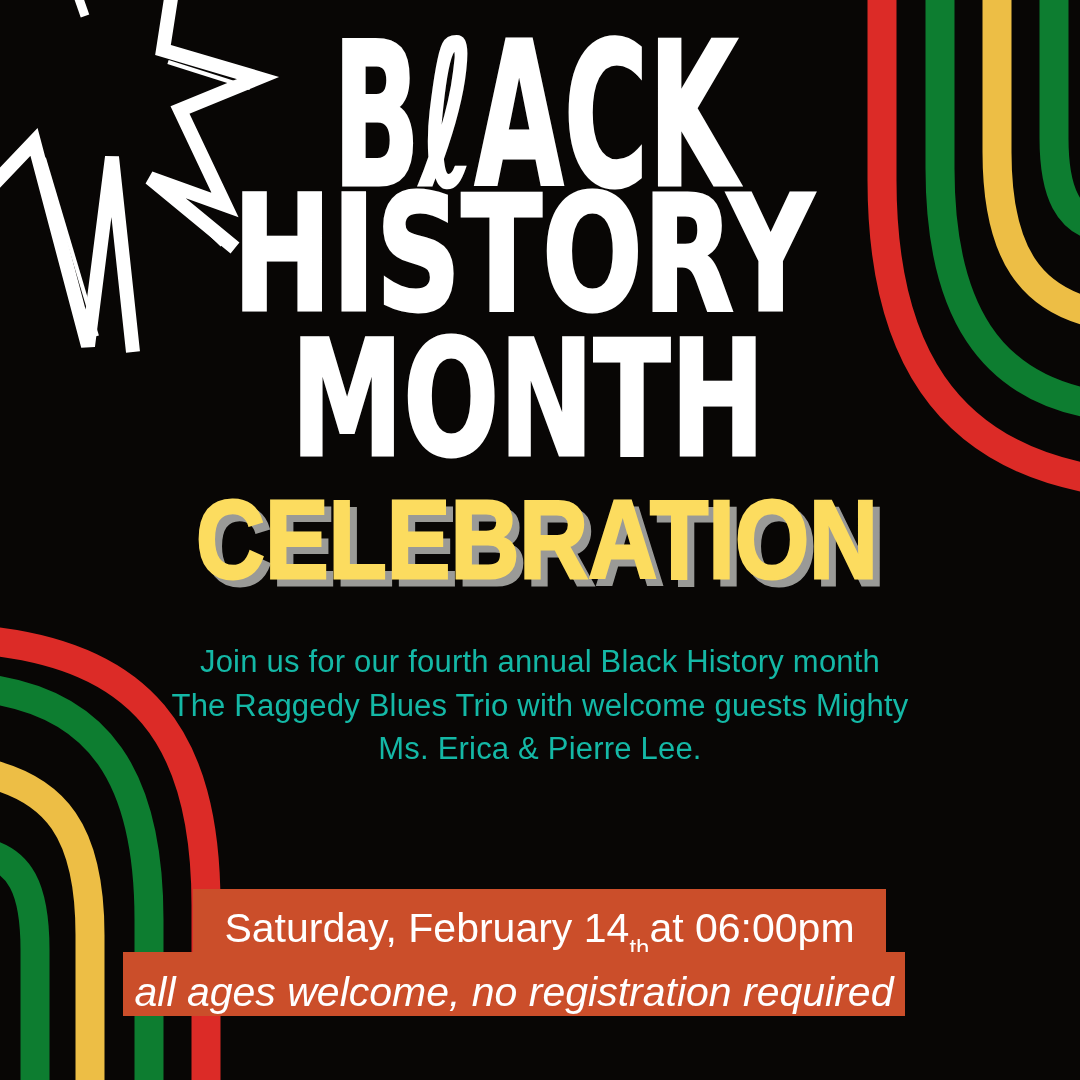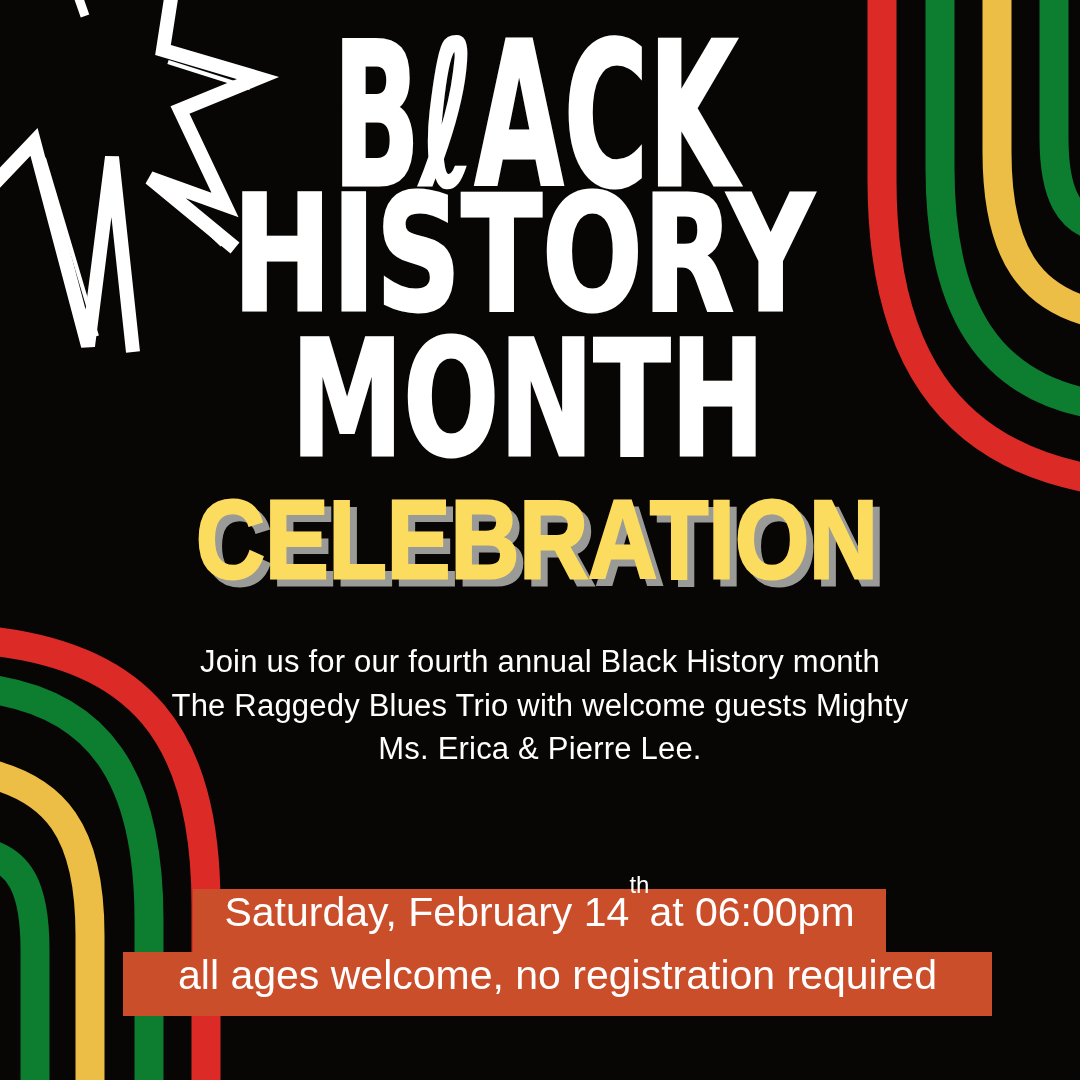--- a/index.html
+++ b/index.html
@@ -8,38 +8,38 @@
     width:1080px;height:1080px;
     background:#080605;
     overflow:hidden;
     font-family:"Liberation Sans", sans-serif;
   }
   .art{position:absolute;left:0;top:0;width:1080px;height:1080px;display:block;}
   .body-text{
     position:absolute;
     left:0;top:640px;width:1080px;
     text-align:center;
-    color:#ffffff;
+    color:#14b8a6;
     font-size:31px;
     line-height:43.5px;
     letter-spacing:0.2px;
     font-family:"Liberation Sans", sans-serif;
   }
   .banner{
     position:absolute;
     background:#CB4E2A;
     color:#ffffff;
     display:flex;
-    align-items:flex-start;
+    align-items:flex-end;
     justify-content:center;
     font-family:"Liberation Sans", sans-serif;
     white-space:nowrap;
   }
   .banner1{left:193px;top:889px;width:693px;height:63px;font-size:41px;}
-  .banner2{left:123px;top:952px;width:869px;height:64px;font-size:41px;}
+  .banner2{left:123px;top:952px;width:782px;height:64px;font-size:41px;font-style:italic;}
   .banner1 sup{
     font-size:24px;
     position:relative;
     top:-4px;
     line-height:0;
   }
 </style>
 </head>
 <body>
 

